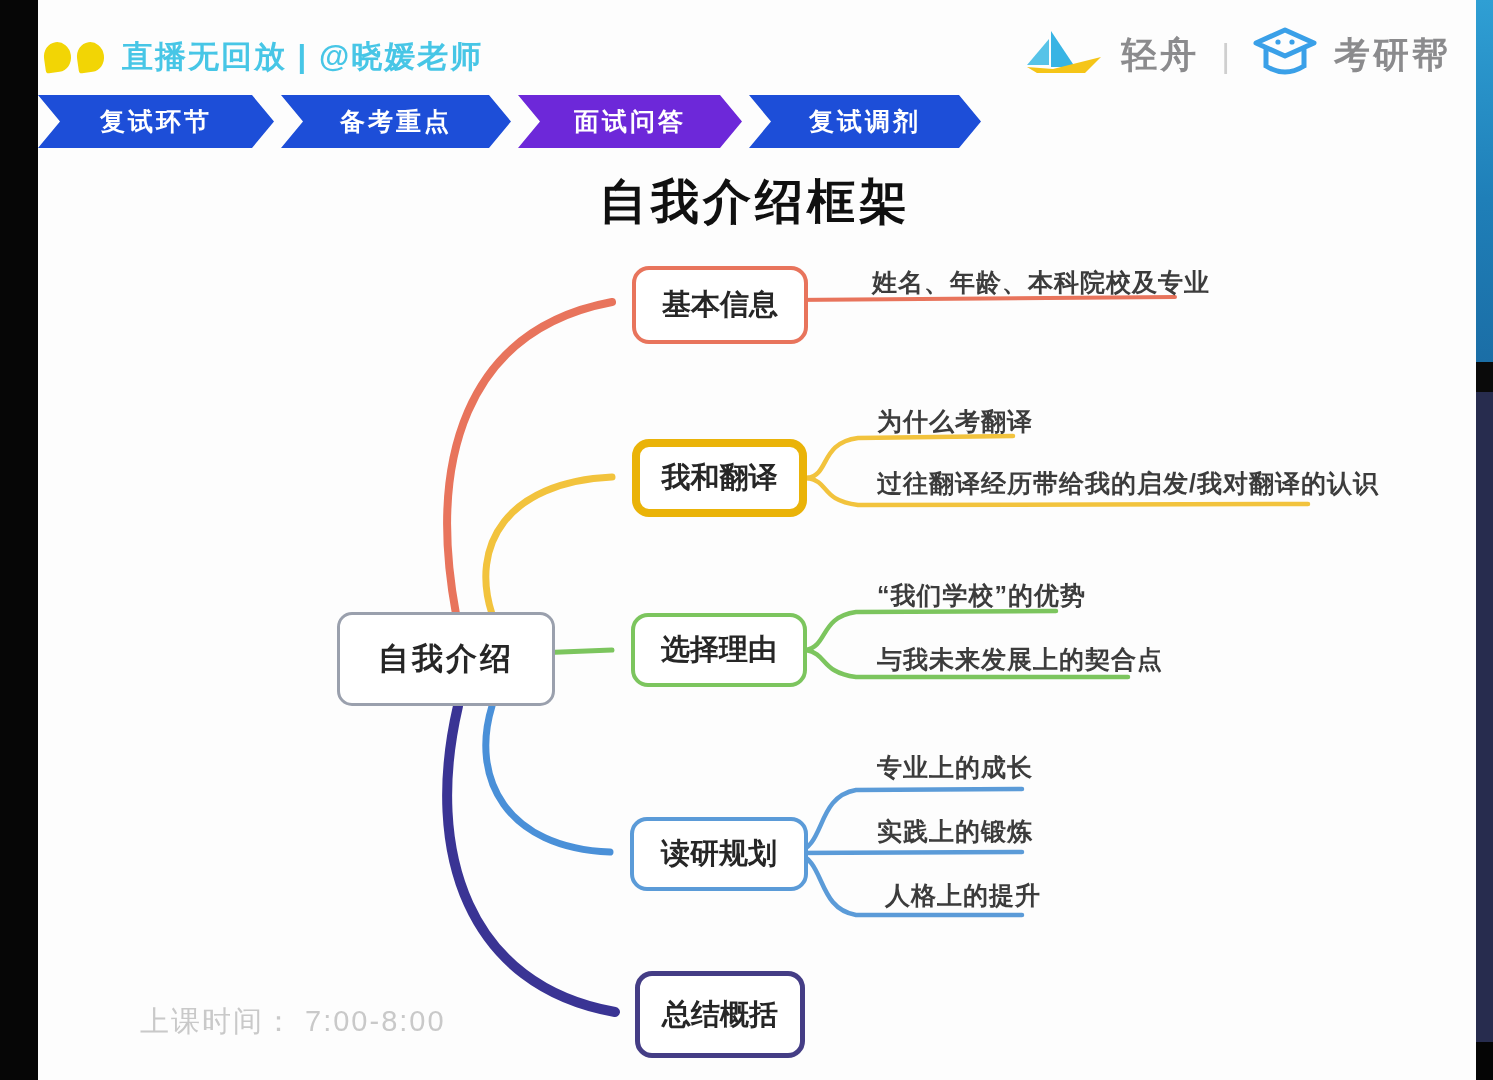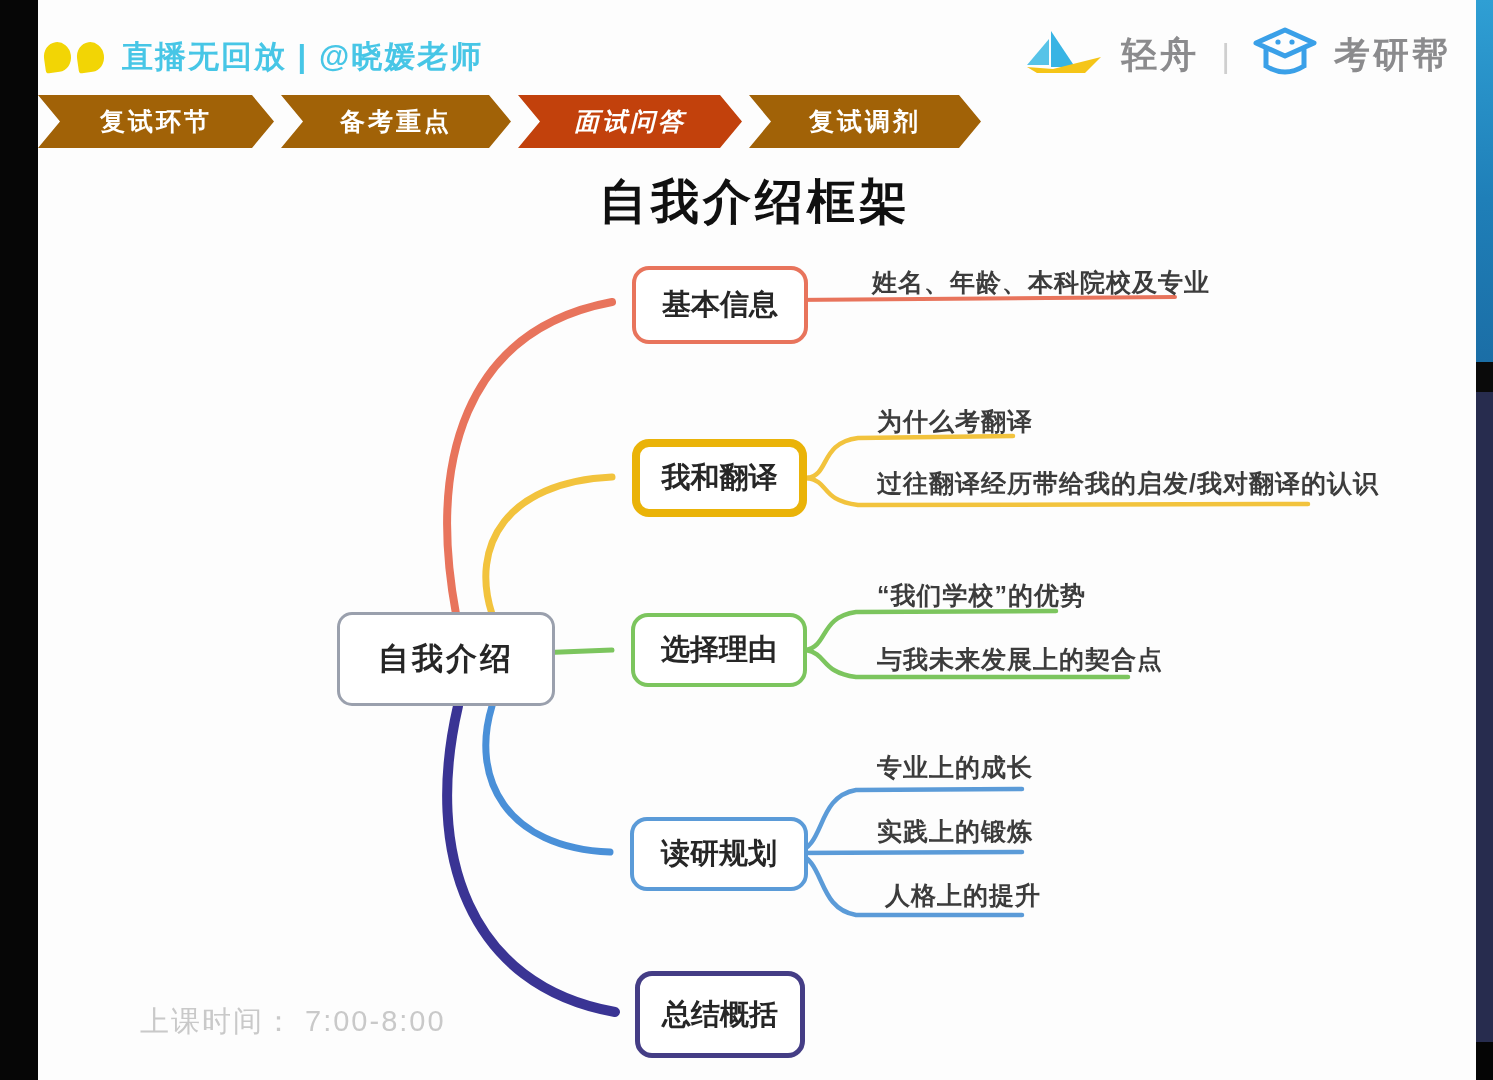--- a/index.html
+++ b/index.html
@@ -22,25 +22,25 @@
   .quote-blob.b2{margin-right:18px;}
   .live-label{font-size:31px;font-weight:700;color:#47c6e6;letter-spacing:2px;}
 
   .brand-row{position:absolute;right:42px;top:26px;display:flex;align-items:center;gap:16px;}
   .brand-text{font-size:36px;font-weight:700;color:#8b8b8d;letter-spacing:3px;}
   .brand-divider{font-size:34px;color:#cfcfcf;margin:0 6px;font-weight:300;}
 
   
   .tabbar{position:absolute;left:38px;top:95px;display:flex;gap:7px;}
   .tab{height:53px;display:flex;align-items:center;justify-content:center;
-       background:#a16207;color:#ffffff;font-size:25px;font-weight:700;letter-spacing:3px;
+       background:#1d4ed8;color:#ffffff;font-size:25px;font-weight:700;letter-spacing:3px;
        clip-path:polygon(0 0, calc(100% - 22px) 0, 100% 50%, calc(100% - 22px) 100%, 0 100%, 22px 50%);
        padding:0 14px;}
   .tab.w1{width:208px;} .tab.w2{width:202px;} .tab.w3{width:196px;} .tab.w4{width:204px;}
-  .tab.active{background:#c2410c;font-style:italic;}
+  .tab.active{background:#6d28d9;}
 
   
   .map-title{position:absolute;left:0;top:170px;width:1510px;text-align:center;
        font-size:48px;font-weight:900;color:#101010;letter-spacing:4px;}
 
   
   .node{position:absolute;background:#ffffff;display:flex;align-items:center;justify-content:center;
         font-weight:700;color:#262626;box-sizing:border-box;margin-left:19px;}
   .node-root{left:318px;top:612px;width:218px;height:94px;border:3px solid #9aa0ad;border-radius:15px;
         font-size:31px;letter-spacing:3px;}

